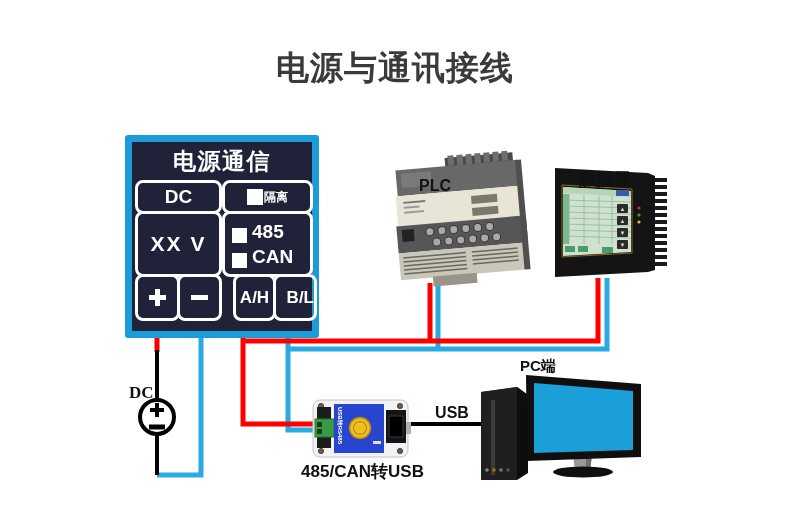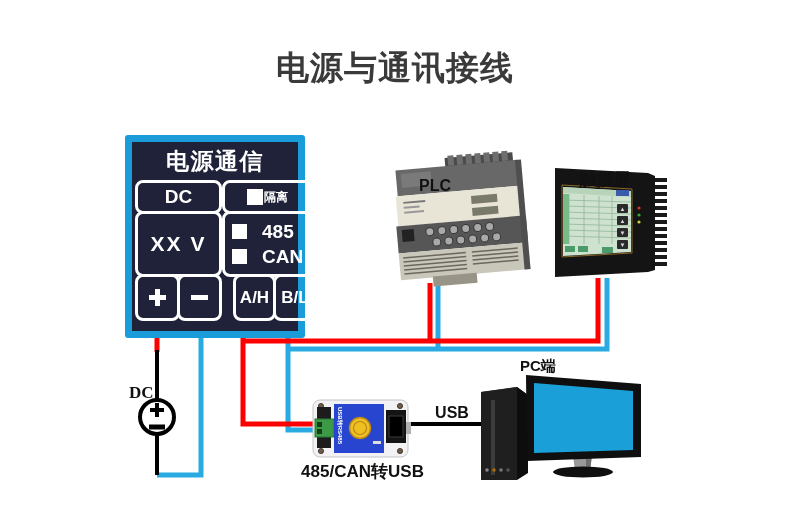--- a/index.html
+++ b/index.html
@@ -1,38 +1,38 @@
 <!DOCTYPE html>
 <html><head>
 <meta charset="utf-8">
 <style>
   html,body{margin:0;padding:0;}
   #stage{position:relative;width:790px;height:524px;background:#fff;overflow:hidden;
          font-family:"Liberation Sans",sans-serif;border-radius:17px;}
   .abs{position:absolute;}
   #main-title{left:0;top:46px;width:100%;text-align:center;font-size:33px;font-weight:bold;
               color:#3a3a3a;letter-spacing:1px;}
-  #panel{left:125px;top:135px;width:180px;height:203px;background:#1f2239;
+  #panel{left:125px;top:135px;width:194px;height:203px;background:#1f2239;
          border:7px solid #1a9cd8;border-radius:3px;box-sizing:border-box;}
   #panel-title{left:0;top:4px;width:100%;text-align:center;color:#fff;font-size:23px;
                font-weight:bold;letter-spacing:1.5px;}
   .cell{position:absolute;border:3px solid #fff;border-radius:8px;box-sizing:border-box;
         color:#fff;font-weight:bold;display:flex;align-items:center;justify-content:center;}
   .chk{width:16px;height:16px;background:#fff;display:inline-block;flex:0 0 auto;}
   #cell-dc{left:3px;top:38px;width:87px;height:34px;font-size:19px;}
   #cell-iso{left:90px;top:38px;width:91px;height:34px;font-size:12px;gap:1px;}
   #cell-v{left:3px;top:69px;width:87px;height:66px;font-size:21px;letter-spacing:2px;}
   #cell-485can{left:90px;top:69px;width:91px;height:66px;flex-direction:column;
                align-items:flex-start;justify-content:center;padding-left:7px;gap:3px;}
-  .chkrow{display:flex;align-items:center;gap:15px;font-size:19px;}
+  .chkrow{display:flex;align-items:flex-end;gap:5px;font-size:19px;}
   .chkrow .chk{width:15px;height:15px;}
   #cell-plus{left:3px;top:132px;width:45px;height:47px;}
   #cell-minus{left:45px;top:132px;width:45px;height:47px;}
   #cell-ah{left:101px;top:132px;width:43px;height:47px;font-size:17px;}
-  #cell-bl{left:141px;top:132px;width:44px;height:47px;font-size:17px;}
+  #cell-bl{left:141px;top:132px;width:44px;height:47px;font-size:17px;justify-content:flex-end;}
   .plus-shape{position:relative;width:17px;height:17px;}
   .plus-shape::before{content:"";position:absolute;left:0;top:6px;width:17px;height:5px;background:#fff;}
   .plus-shape::after{content:"";position:absolute;left:6px;top:0;width:5px;height:17px;background:#fff;}
   .minus-shape{width:17px;height:5px;background:#fff;}
   .devlabel{font-weight:bold;color:#111;}
   #plc-label{left:395px;top:138px;width:80px;text-align:center;font-size:16px;margin-top:39px;}
   #ts-label{left:565px;top:137px;width:80px;text-align:center;font-size:17px;margin-top:31px;}
   #pc-label{left:520px;top:357px;width:80px;text-align:left;font-size:15px;}
   #usb-label{left:388px;top:404px;width:60px;text-align:center;font-size:16px;padding-left:34px;}
   #conv-label{left:300px;top:460px;width:125px;text-align:center;font-size:17px;}

